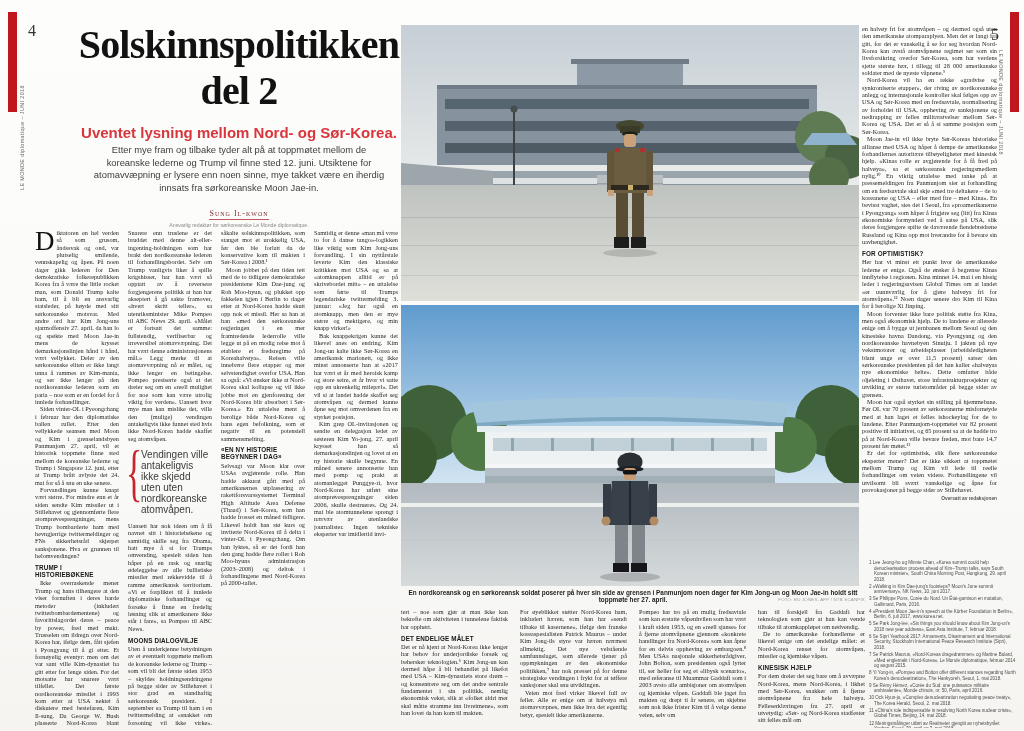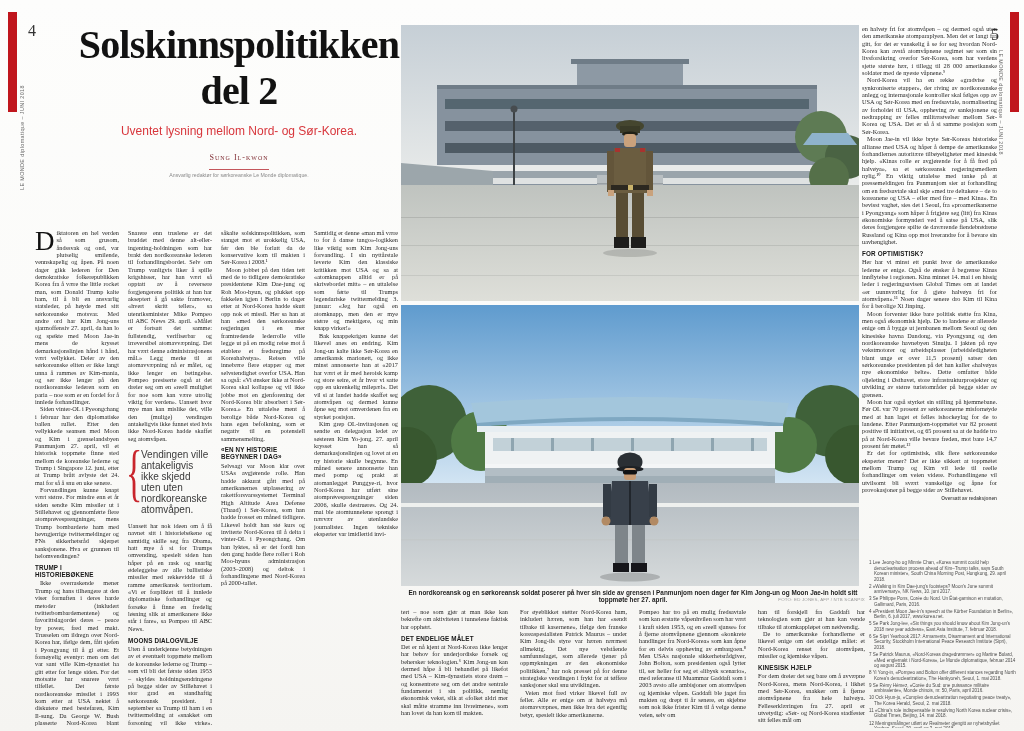--- a/index.html
+++ b/index.html
@@ -7,24 +7,24 @@
 
   
   .redbar{position:absolute;width:9px;background:#c0161d;}
   .pagenum{position:absolute;font-family:"Liberation Serif",serif;font-size:16px;color:#333;}
   .edition{position:absolute;font-family:"Liberation Sans",sans-serif;font-size:5.4px;color:#6b6b6b;letter-spacing:.4px;writing-mode:vertical-rl;white-space:nowrap;}
   .edition.flip{transform:rotate(180deg);}
 
   
   .headline-wrap{position:absolute;left:65px;top:16px;width:348px;text-align:center;}
   h1.headline{margin:6px 0 10px;font-family:"Liberation Serif",serif;font-weight:700;font-size:40px;line-height:46px;letter-spacing:-.8px;color:#121212;}
-  .kicker{font-family:"Liberation Sans",sans-serif;font-weight:normal;font-size:12px;color:#d8363c;margin:2px 0 3px;}
+  .kicker{font-family:"Liberation Sans",sans-serif;font-weight:bold;font-size:15px;color:#d8363c;margin:2px 0 3px;}
   .lede{font-family:"Liberation Sans",sans-serif;font-size:9.4px;line-height:12.6px;color:#3c3c3c;width:292px;margin:0 auto;}
   .byline{margin-top:8px;}
-  .byline .name{display:inline-block;font-family:"Liberation Serif",serif;font-variant:small-caps;letter-spacing:1px;font-size:8px;color:#7e2a31;padding-bottom:7px;border-bottom:.5px solid #c4565c;}
+  .byline .name{display:inline-block;font-family:"Liberation Serif",serif;font-variant:small-caps;letter-spacing:1px;font-size:8px;color:#7e2a31;padding-bottom:1px;border-bottom:.5px solid #c4565c;}
   .byline .role{font-family:"Liberation Sans",sans-serif;font-size:5.2px;color:#8a8a8a;margin-top:1.5px;}
 
   
   .cols{position:absolute;display:flex;justify-content:space-between;}
   .col{overflow:hidden;}
   #lcols{left:35px;top:229px;width:363px;height:497px;}
   #lcols .col{width:84px;height:497px;}
   #bcols{left:401px;top:608px;width:464px;height:121px;}
   #bcols .col{width:107px;height:121px;}
   .bp{margin:0 0 0 0;font-size:6.25px;line-height:7.35px;text-align:justify;text-indent:5px;}
@@ -59,20 +59,21 @@
   <div class="edition flip" style="left:19px;top:40px;height:150px;">LE MONDE diplomatique – JUNI 2018</div>
   <div class="pagenum" style="left:28px;top:22px;">4</div>
 
   <div class="redbar" style="left:1010px;top:12px;height:100px;"></div>
   <div class="edition" style="left:998px;top:50px;height:180px;">LE MONDE diplomatique – JUNI 2018</div>
   <div class="pagenum" style="left:991px;top:26px;">5</div>
 
   <div class="headline-wrap">
     <h1 class="headline">Solskinnspolitikken del 2</h1>
     <div class="kicker">Uventet lysning mellom Nord- og Sør-Korea.</div>
+    <div class="lede">Etter mye fram og tilbake tyder alt på at toppmøtet mellom de koreanske lederne og Trump vil finne sted 12. juni. Utsiktene for atomavvæpning er lysere enn noen sinne, mye takket være en iherdig innsats fra sørkoreanske Moon Jae-in.</div>
     <div class="byline">
       <div class="name">Sung Il-kwon</div>
       <div class="role">Ansvarlig redaktør for sørkoreanske Le Monde diplomatique.</div>
     </div>
   </div>
 
   <div class="cols" id="lcols">
       <div class="col">
         <p class="bp noind"><span class="dropcap">D</span>iktatoren en hel verden så som grusom, åndssvak og ond, var plutselig smilende, vennskapelig og åpen. På noen dager gikk lederen for Den demokratiske folkerepublikken Korea fra å være the little rocket man, som Donald Trump kalte ham, til å bli en ansvarlig statsleder, på høyde med sitt sørkoreanske motsvar. Med andre ord har Kim Jong-uns sjarmoffensiv 27. april, da han lo og spøkte med Moon Jae-in mens de krysset demarkasjonslinjen hånd i hånd, vært vellykket. Deler av den sørkoreanske eliten er ikke langt unna å rammes av Kim-mania, og ser ikke lenger på den nordkoreanske lederen som en paria – noe som er en fordel for å innlede forhandlinger.</p>
         <p class="bp">Siden vinter-OL i Pyeongchang i februar har den diplomatiske ballen rullet. Etter den vellykkede seansen med Moon og Kim i grenselandsbyen Panmunjom 27. april, vil et historisk toppmøte finne sted mellom de koreanske lederne og Trump i Singapore 12. juni, etter at Trump brått avlyste det 24. mai for så å snu en uke senere.</p>

